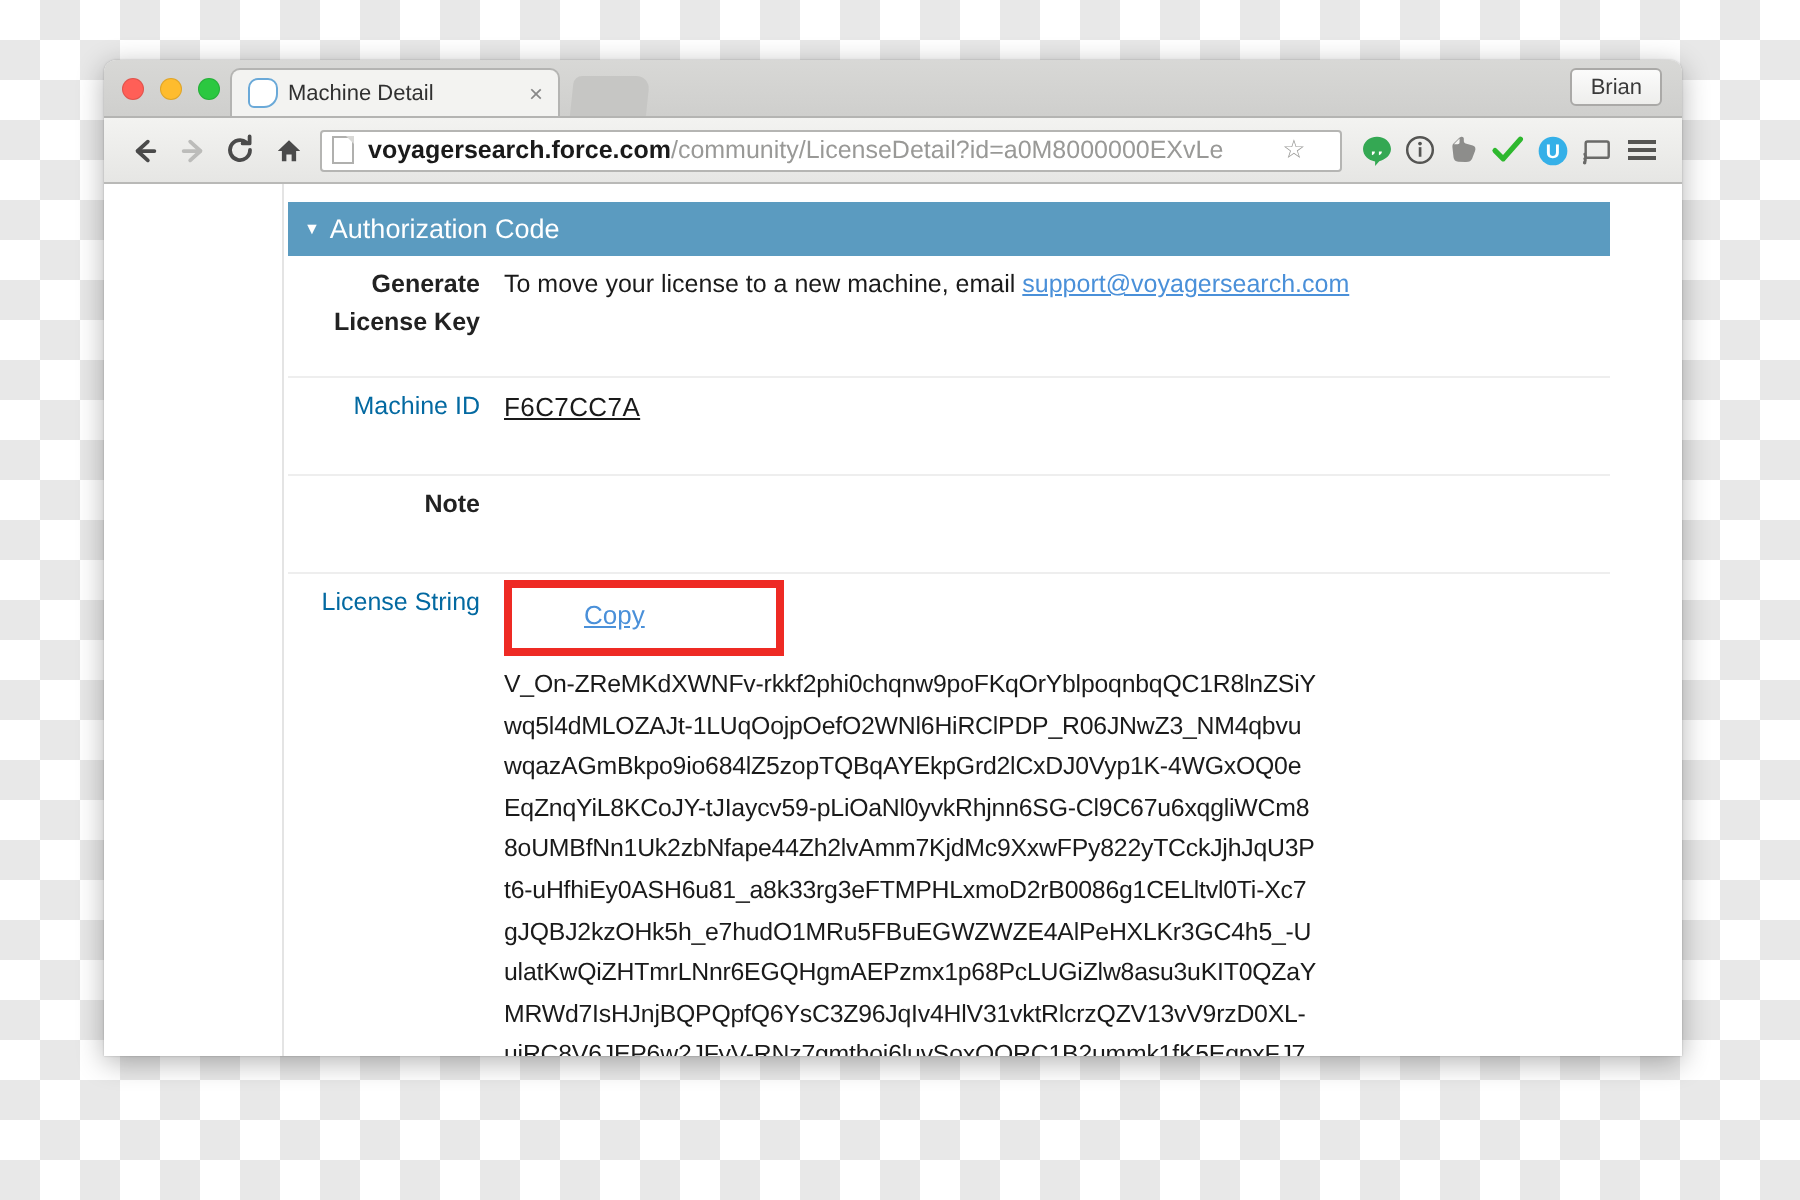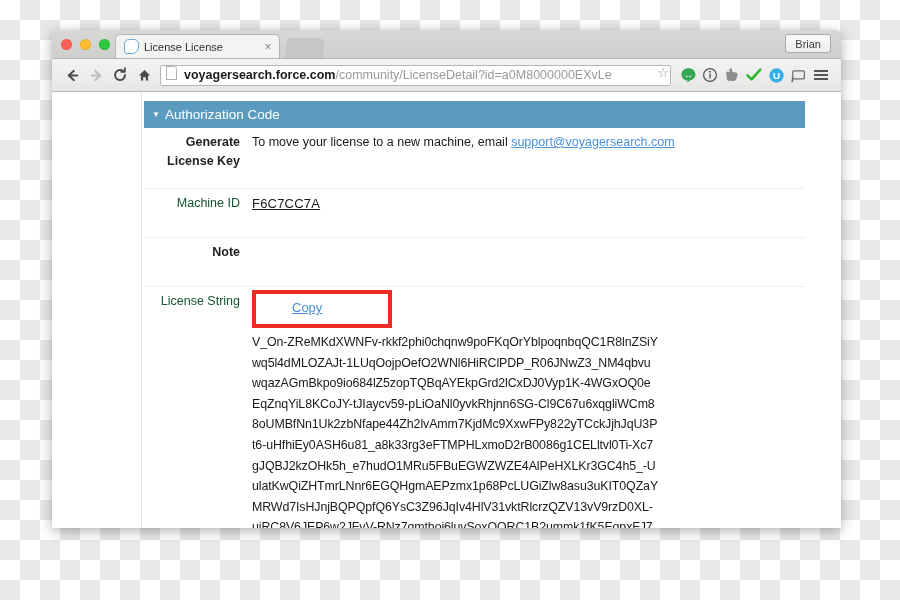--- a/index.html
+++ b/index.html
@@ -110,22 +110,22 @@
     flex: 0 0 auto;
   }
   .nav-btn.disabled { color: #b9b9b7; }
   #omnibox {
     flex: 1;
     height: 21px;
     margin: 0 6px 0 4px;
     background: #ffffff;
     border: 1px solid #b5b5b3;
     border-radius: 2px;
-    display: flex; 
-    padding: 0 0 0 5px;
+    display: flex; align-items: center;
+    padding: 0 16px 0 5px;
     box-sizing: border-box;
     overflow: hidden;
   }
   #page-doc-icon {
     width: 9px; height: 12px;
     border: 1px solid #b0b0ae;
     background: #fff;
     margin-right: 7px;
     flex: 0 0 9px;
     position: relative;
@@ -198,21 +198,21 @@
     padding-top: 5px;
     padding-bottom: 17px;
   }
   .field-row.no-border { border-bottom: none; }
   .field-label {
     width: 108px; flex: 0 0 108px;
     text-align: right;
     padding-right: 12px;
     box-sizing: border-box;
     font-size: 12.5px;
-    color: #14532d;
+    color: #0369a1;
     line-height: 19px;
   }
   .field-label.required { font-weight: bold; color: #222222; }
   .field-value {
     flex: 1;
     font-size: 12.5px;
     color: #1a1a1a;
     line-height: 19px;
     min-width: 0;
   }
@@ -252,21 +252,21 @@
 
   <div id="tab-strip">
     <div class="traffic-lights">
       <div class="light red"></div>
       <div class="light yellow"></div>
       <div class="light green"></div>
     </div>
 
     <div id="tab-active">
       <div id="tab-favicon"></div>
-      <div id="tab-title">License License</div>
+      <div id="tab-title">Machine Detail</div>
       <div id="tab-close">×</div>
     </div>
 
     <div id="tab-newtab"></div>
 
     <div id="window-user-button">Brian</div>
   </div>
 
   <div id="toolbar">
     <div class="nav-btn">

